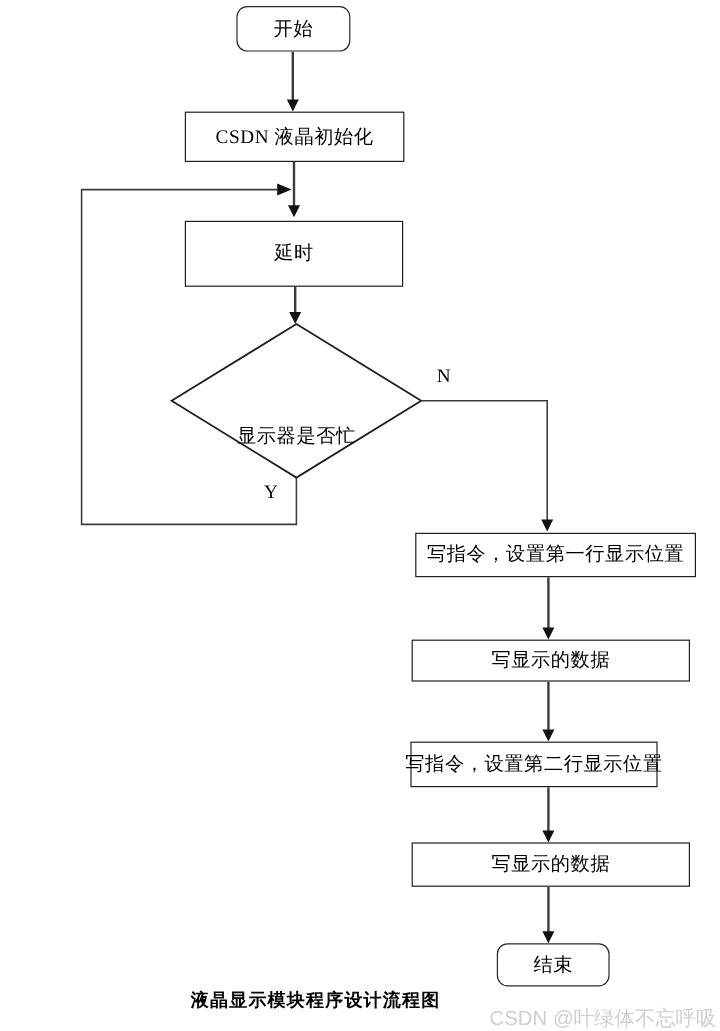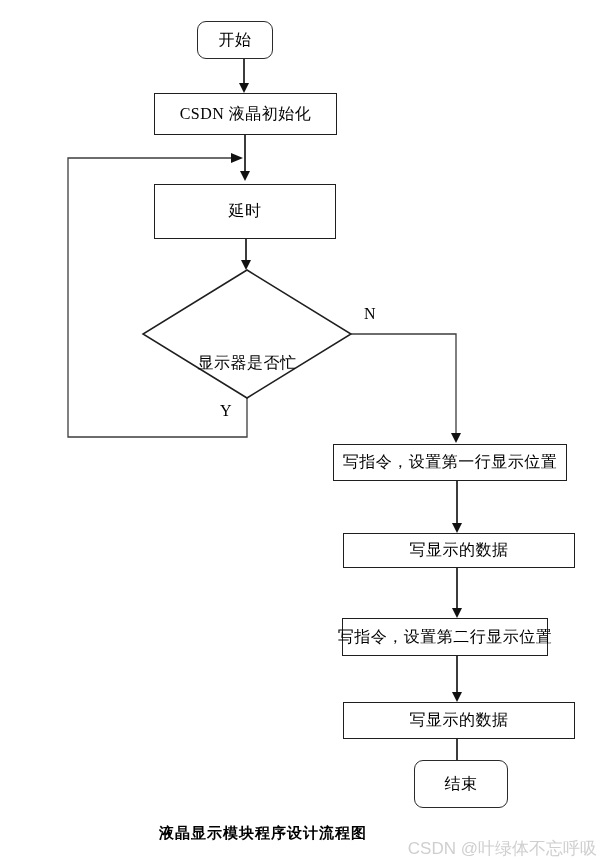--- a/index.html
+++ b/index.html
@@ -95,55 +95,55 @@
       <line class="thick" x1="457" y1="656" x2="457" y2="693"></line>
       <polygon class="head" points="452,692 462,692 457,702"></polygon>
     </g>
 
     <g>
       <line class="thick" x1="457" y1="739" x2="457" y2="777"></line>
       <polygon class="head" points="452,776 462,776 457,786"></polygon>
     </g>
   </svg>
 
-  <div class="node terminator" style="left:197px;top:21px;width:76px;height:38px">
+  <div class="node terminator" style="left:197px;top:5px;width:95px;height:38px">
     <span>开始</span>
   </div>
 
   <div class="node" style="left:154px;top:93px;width:183px;height:42px">
     <span>CSDN 液晶初始化</span>
   </div>
 
   <div class="node" style="left:154px;top:184px;width:182px;height:55px">
     <span>延时</span>
   </div>
 
   <div class="diamond-text" style="left:150px;top:323px;width:194px">显示器是否忙</div>
 
   <div class="label" style="left:364px;top:305px">N</div>
 
   <div class="label" style="left:220px;top:402px">Y</div>
 
-  <div class="node" style="left:333px;top:444px;width:234px;height:37px">
+  <div class="node" style="left:346px;top:444px;width:234px;height:37px">
     <span>写指令，设置第一行显示位置</span>
   </div>
 
   <div class="node" style="left:343px;top:533px;width:232px;height:35px">
     <span>写显示的数据</span>
   </div>
 
   <div class="node" style="left:342px;top:618px;width:206px;height:38px">
     <span>写指令，设置第二行显示位置</span>
   </div>
 
   <div class="node" style="left:343px;top:702px;width:232px;height:37px">
     <span>写显示的数据</span>
   </div>
 
-  <div class="node terminator" style="left:414px;top:760px;width:94px;height:48px">
+  <div class="node terminator" style="left:414px;top:786px;width:94px;height:36px">
     <span>结束</span>
   </div>
 
   <div class="caption">液晶显示模块程序设计流程图</div>
 
   <div class="watermark">CSDN @叶绿体不忘呼吸</div>
 
 </div>
 
 </body></html>

